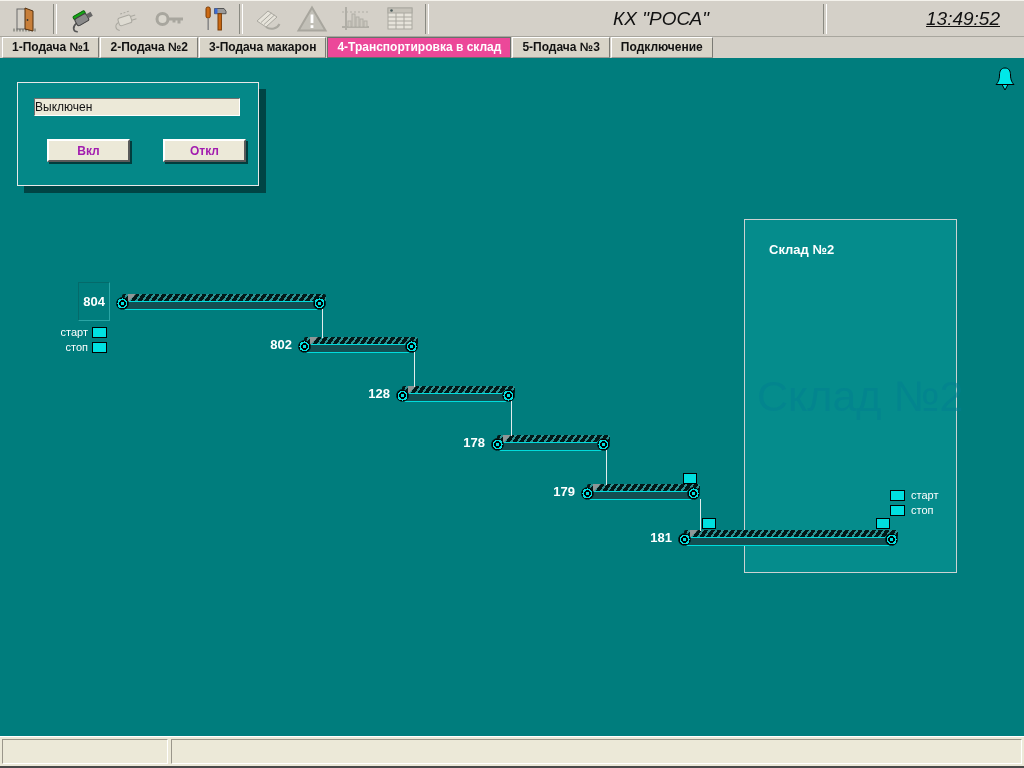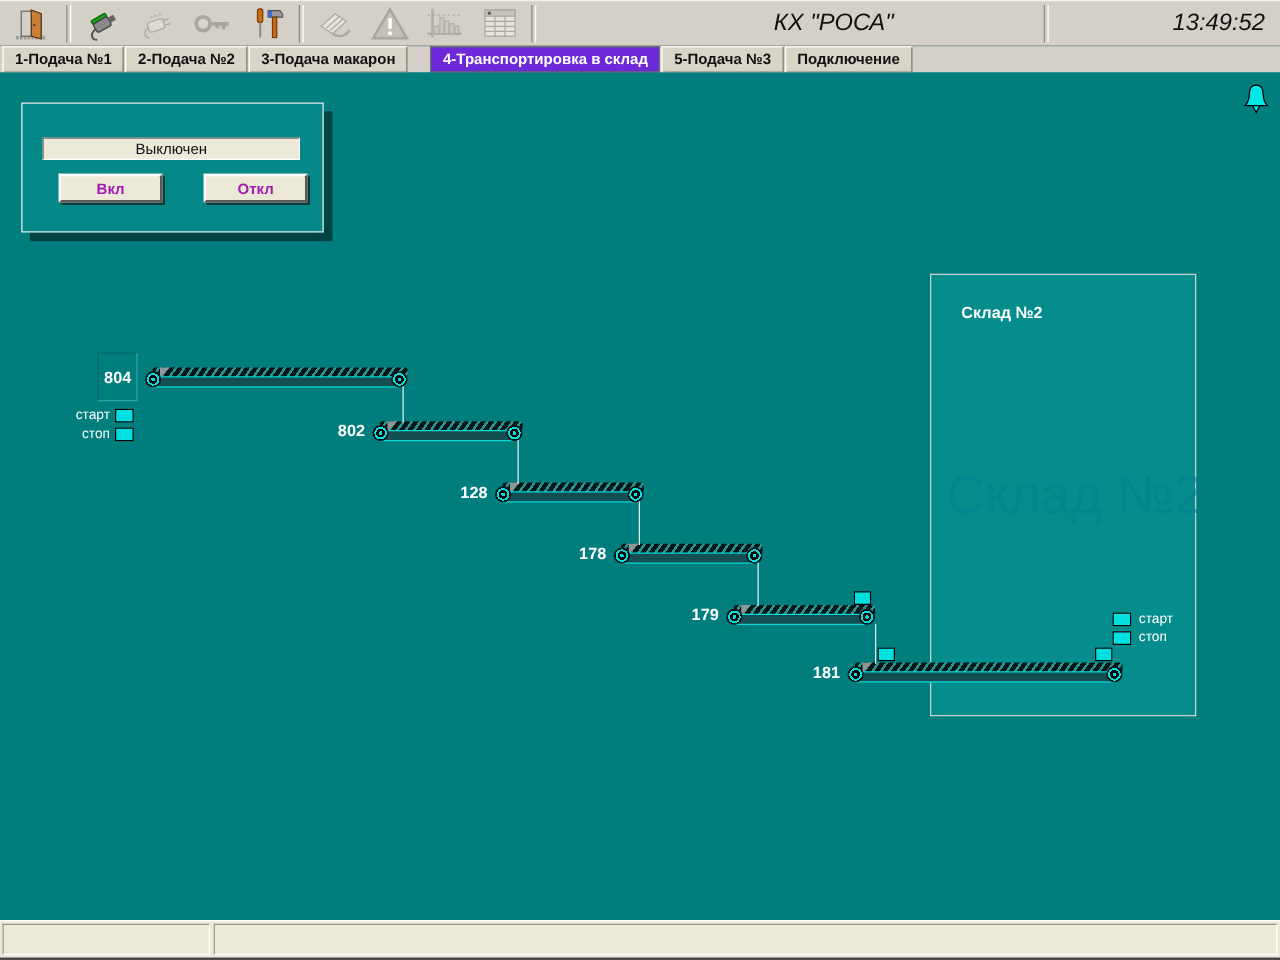--- a/index.html
+++ b/index.html
@@ -7,42 +7,42 @@
           font-family:"Liberation Sans",sans-serif;background:#007d7d;}
 
   
   .toolbar{position:absolute;top:0;left:0;width:1024px;height:37px;background:#d4d0c8;
            border-top:1px solid #f4f2ec;border-bottom:1px solid #a8a69e;box-sizing:border-box;
            display:flex;align-items:center;}
   .tool-btn{width:44px;height:32px;display:flex;align-items:center;justify-content:center;background:transparent;border:none;padding:0;}
   .door-btn{width:50px;}
   .tb-sep{width:2px;height:30px;border-left:1px solid #8a8a82;border-right:1px solid #ffffff;margin:0 3px;}
   .tb-title{flex:1;text-align:center;font-style:italic;font-size:19px;color:#111;padding-left:70px;white-space:nowrap;}
-  .tb-clock{width:170px;text-align:right;padding-right:12px;font-style:italic;font-size:19px;color:#111;white-space:nowrap;}
+  .tb-clock{width:170px;text-align:right;padding-right:24px;font-style:italic;font-size:19px;color:#111;white-space:nowrap;text-decoration:underline;}
 
   
   .tabbar{position:absolute;top:37px;left:0;width:1024px;height:21px;background:#d4d0c8;
           display:flex;align-items:flex-end;padding-left:2px;box-sizing:border-box;}
   .tab{height:17px;line-height:17px;padding:1px 9px 1px 9px;font-size:12px;font-weight:bold;color:#111;
        background:#d8d4c8;border:1px solid;border-color:#ffffff #7a7a74 #9a9a94 #ffffff;margin-right:1px;
        white-space:nowrap;cursor:default;}
-  .tab.active{background:#6d28d9;color:#ffffff;border-color:#696f6c;margin-left:17px;}
+  .tab.active{background:#ec4899;color:#ffffff;border-color:#696f6c;}
 
   
   .main{position:absolute;top:58px;left:0;width:1024px;height:678px;background:#007d7d;overflow:hidden;}
 
   .zone{position:absolute;background:#058c8c;border:1px solid #ccd2d2;z-index:1;}
   .zone-title{position:absolute;color:#fff;font-weight:bold;font-size:13px;white-space:nowrap;}
   .zone-watermark{position:absolute;font-size:43px;color:#028090;opacity:.55;white-space:nowrap;}
 
   .control-box{position:absolute;left:17px;top:24px;width:240px;height:102px;background:#048888;
                border:1px solid #e8e8e8;box-shadow:7px 7px 0 rgba(0,0,0,.45);z-index:3;}
-  .status-display{position:absolute;left:16px;top:27px;width:204px;height:16px;background:#ece9d8;
+  .status-display{position:absolute;left:16px;top:15px;width:204px;height:16px;background:#ece9d8;
                   border:1px solid;border-color:#6f6f6f #ffffff #ffffff #6f6f6f;
-                  text-align:center;font-size:12px;line-height:16px;color:#111;}
+                  font-size:12px;line-height:16px;color:#111;}
   .ctl-btn{position:absolute;top:56px;width:83px;height:23px;background:#ece9d8;color:#a21caf;
            border:2px solid;border-color:#ffffff #5a5a5a #5a5a5a #ffffff;
            box-shadow:2px 2px 0 rgba(0,0,0,.55);font-weight:bold;font-size:12px;font-family:inherit;}
   .btn-on{left:29px;} .btn-off{left:145px;}
 
   .bell{position:absolute;left:992px;top:9px;z-index:3;}
 
   
   .belt{position:absolute;height:16px;z-index:2;}
   .belt-top{position:absolute;left:4px;right:-3px;top:0;height:8px;border-radius:2px;

